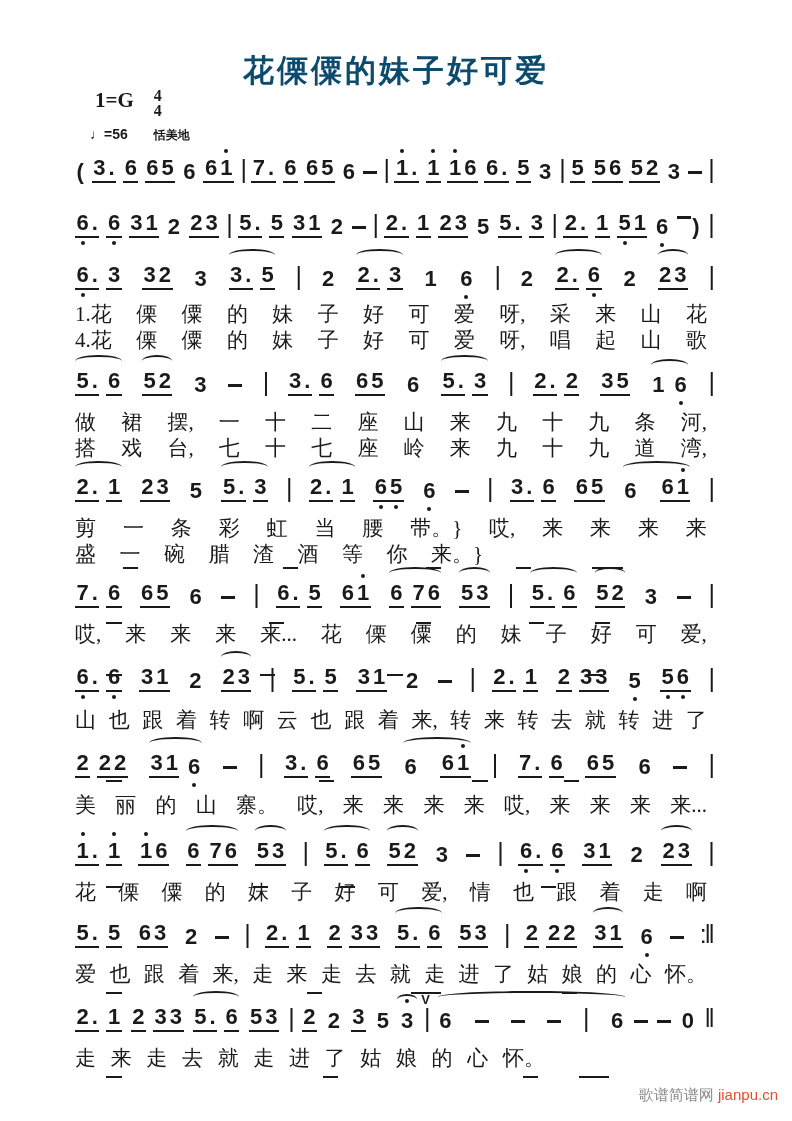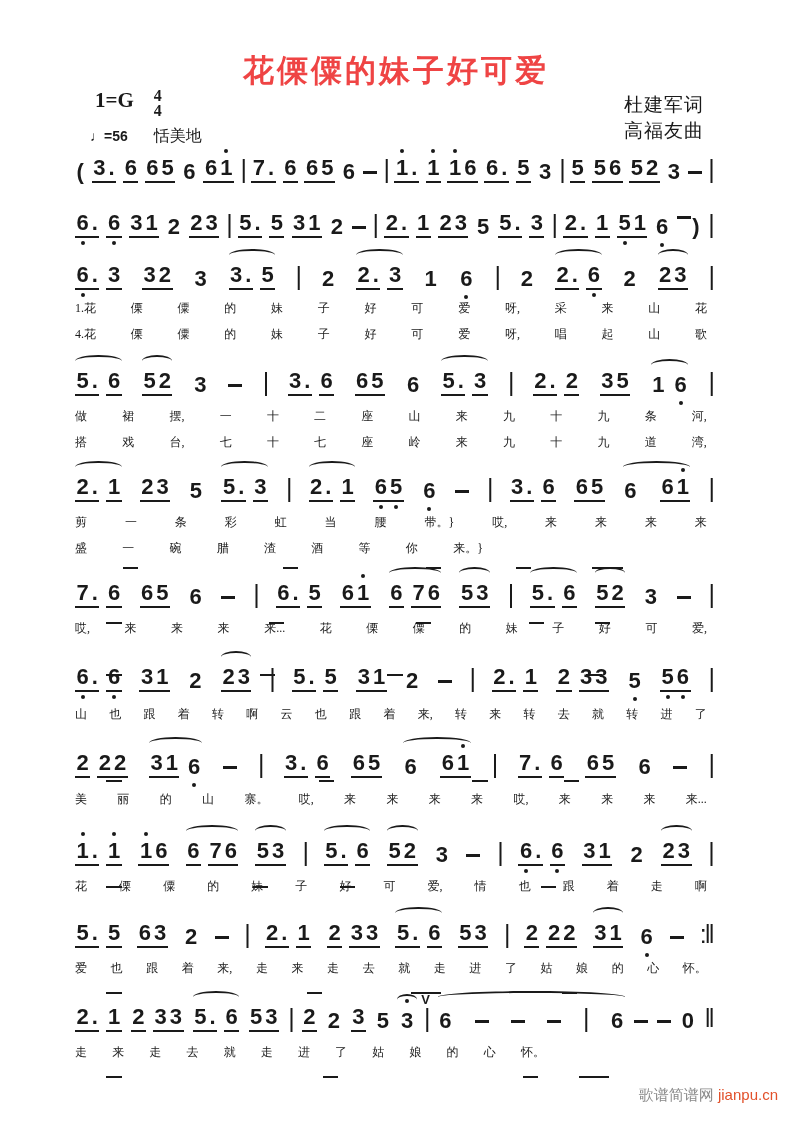--- a/index.html
+++ b/index.html
@@ -1,26 +1,26 @@
 <!DOCTYPE html>
 <html><head>
 <meta charset="utf-8">
 <style>
   html,body{margin:0;padding:0;background:#fff;}
   .sheet{position:relative;width:792px;height:1121px;background:#fff;overflow:hidden;
          color:#1a1a1a;font-family:"Liberation Serif","DejaVu Serif",serif;}
   .title{position:absolute;top:50px;left:0;width:100%;margin:0;text-align:center;
-         font-size:31px;font-weight:600;letter-spacing:3px;color:#ef4444;}
+         font-size:31px;font-weight:600;letter-spacing:3px;color:#0c4a6e;}
   .keysig{position:absolute;left:95px;top:88px;font-size:21px;font-weight:700;display:flex;}
   .frac{display:inline-flex;flex-direction:column;margin-left:20px;font-size:16px;line-height:0.95;
         text-align:center;font-weight:700;}
   .credits{position:absolute;right:88px;top:92px;font-size:19px;line-height:1.35;letter-spacing:1px;}
   .tempo{position:absolute;left:90px;top:126px;font-family:"Liberation Sans","DejaVu Sans",sans-serif;
          font-size:14px;font-weight:700;}
-  .tempo .expr{margin-left:22px;font-family:"Liberation Serif","DejaVu Serif",serif;font-size:16px;font-weight:400;}
+  .tempo .expr{margin-left:22px;font-family:"Liberation Serif","DejaVu Serif",serif;font-size:12px;font-weight:700;}
 
   
   .mline{position:absolute;left:75px;width:638px;height:30px;display:flex;
          justify-content:space-between;align-items:flex-end;
          font-family:"Liberation Sans","DejaVu Sans",sans-serif;font-weight:700;font-size:22px;color:#1a1a1a;}
   .m0{top:153px}.m1{top:208px}.m2{top:260px}.m3{top:366px}.m4{top:472px}.m5{top:578px}
   .m6{top:662px}.m7{top:748px}.m8{top:836px}.m9{top:918px}.m10{top:1002px}
   .note{display:inline-flex;position:relative;line-height:1;}
   .ch{position:relative;padding:0 1.5px;line-height:1;}
   .ch.u1,.ch.u2{border-bottom:2px solid #1a1a1a;padding-bottom:2px;}
@@ -35,21 +35,21 @@
   .barline{font-weight:400;font-size:25px;line-height:1;padding-bottom:1px;letter-spacing:-2px;}
   .dash{width:14px;height:3px;background:#1a1a1a;margin-bottom:9px;}
   .breath{position:absolute;top:-17px;right:-15px;font-size:13px;font-weight:700;}
   .fArc{position:absolute;left:50%;top:-16px;width:20px;height:9px;margin-left:-10px;
         border-top:2px solid #1a1a1a;border-radius:50% 50% 0 0;}
   .fDot{position:absolute;left:50%;top:-11px;width:4px;height:4px;margin-left:-2px;
         border-radius:50%;background:#1a1a1a;}
 
   
   .lline{position:absolute;left:75px;width:632px;display:flex;justify-content:space-between;
-         font-size:12px;line-height:1.15;color:#1a1a1a;}
+         font-size:21px;line-height:1.15;color:#1a1a1a;}
   .l0{top:302px}.l1{top:328px}.l2{top:410px}.l3{top:436px}.l4{top:516px}.l5{top:542px;width:408px;}
   .l6{top:622px}.l7{top:708px}.l8{top:793px}.l9{top:880px}.l10{top:962px}.l11{top:1046px;width:470px;}
   .sig{position:absolute;left:75px;top:1050px;width:645px;text-align:right;
        font-style:italic;font-size:16px;letter-spacing:1px;color:#222;}
   .watermark{position:absolute;right:14px;top:1086px;font-family:"Liberation Sans","DejaVu Sans",sans-serif;
              font-size:15px;}
 </style>
 </head>
 <body>
 
@@ -58,24 +58,20 @@
   <h1 class="title">花傈僳的妹子好可爱</h1>
 
   <div class="keysig">
     <span>1=G</span>
     <span class="frac">
       <span>4</span>
       <span>4</span>
     </span>
   </div>
 
-  <div class="credits">
-    <div>杜建军词</div>
-    <div>高福友曲</div>
-  </div>
 
   <div class="tempo">
     <span>♩=56</span>
     <span class="expr">恬美地</span>
   </div>
 
   <div class="mline m0">
       <span class="note">
         <span class="ch">(</span>
       </span>

